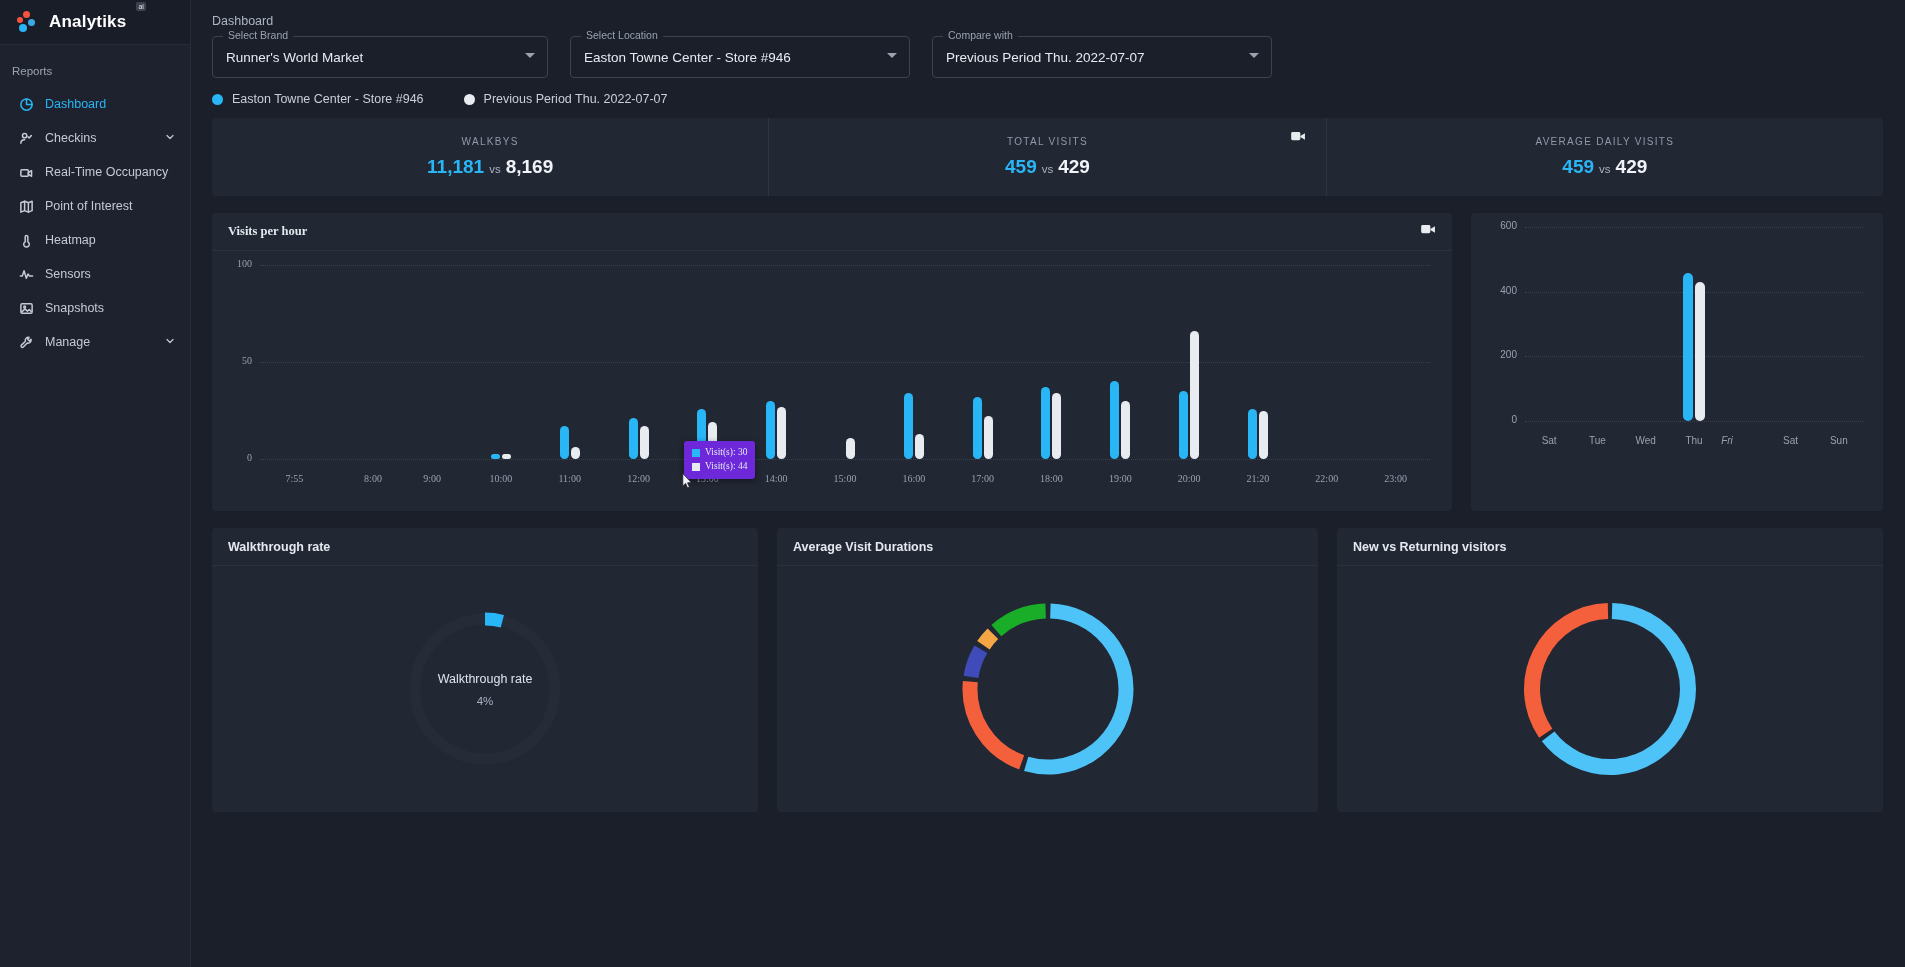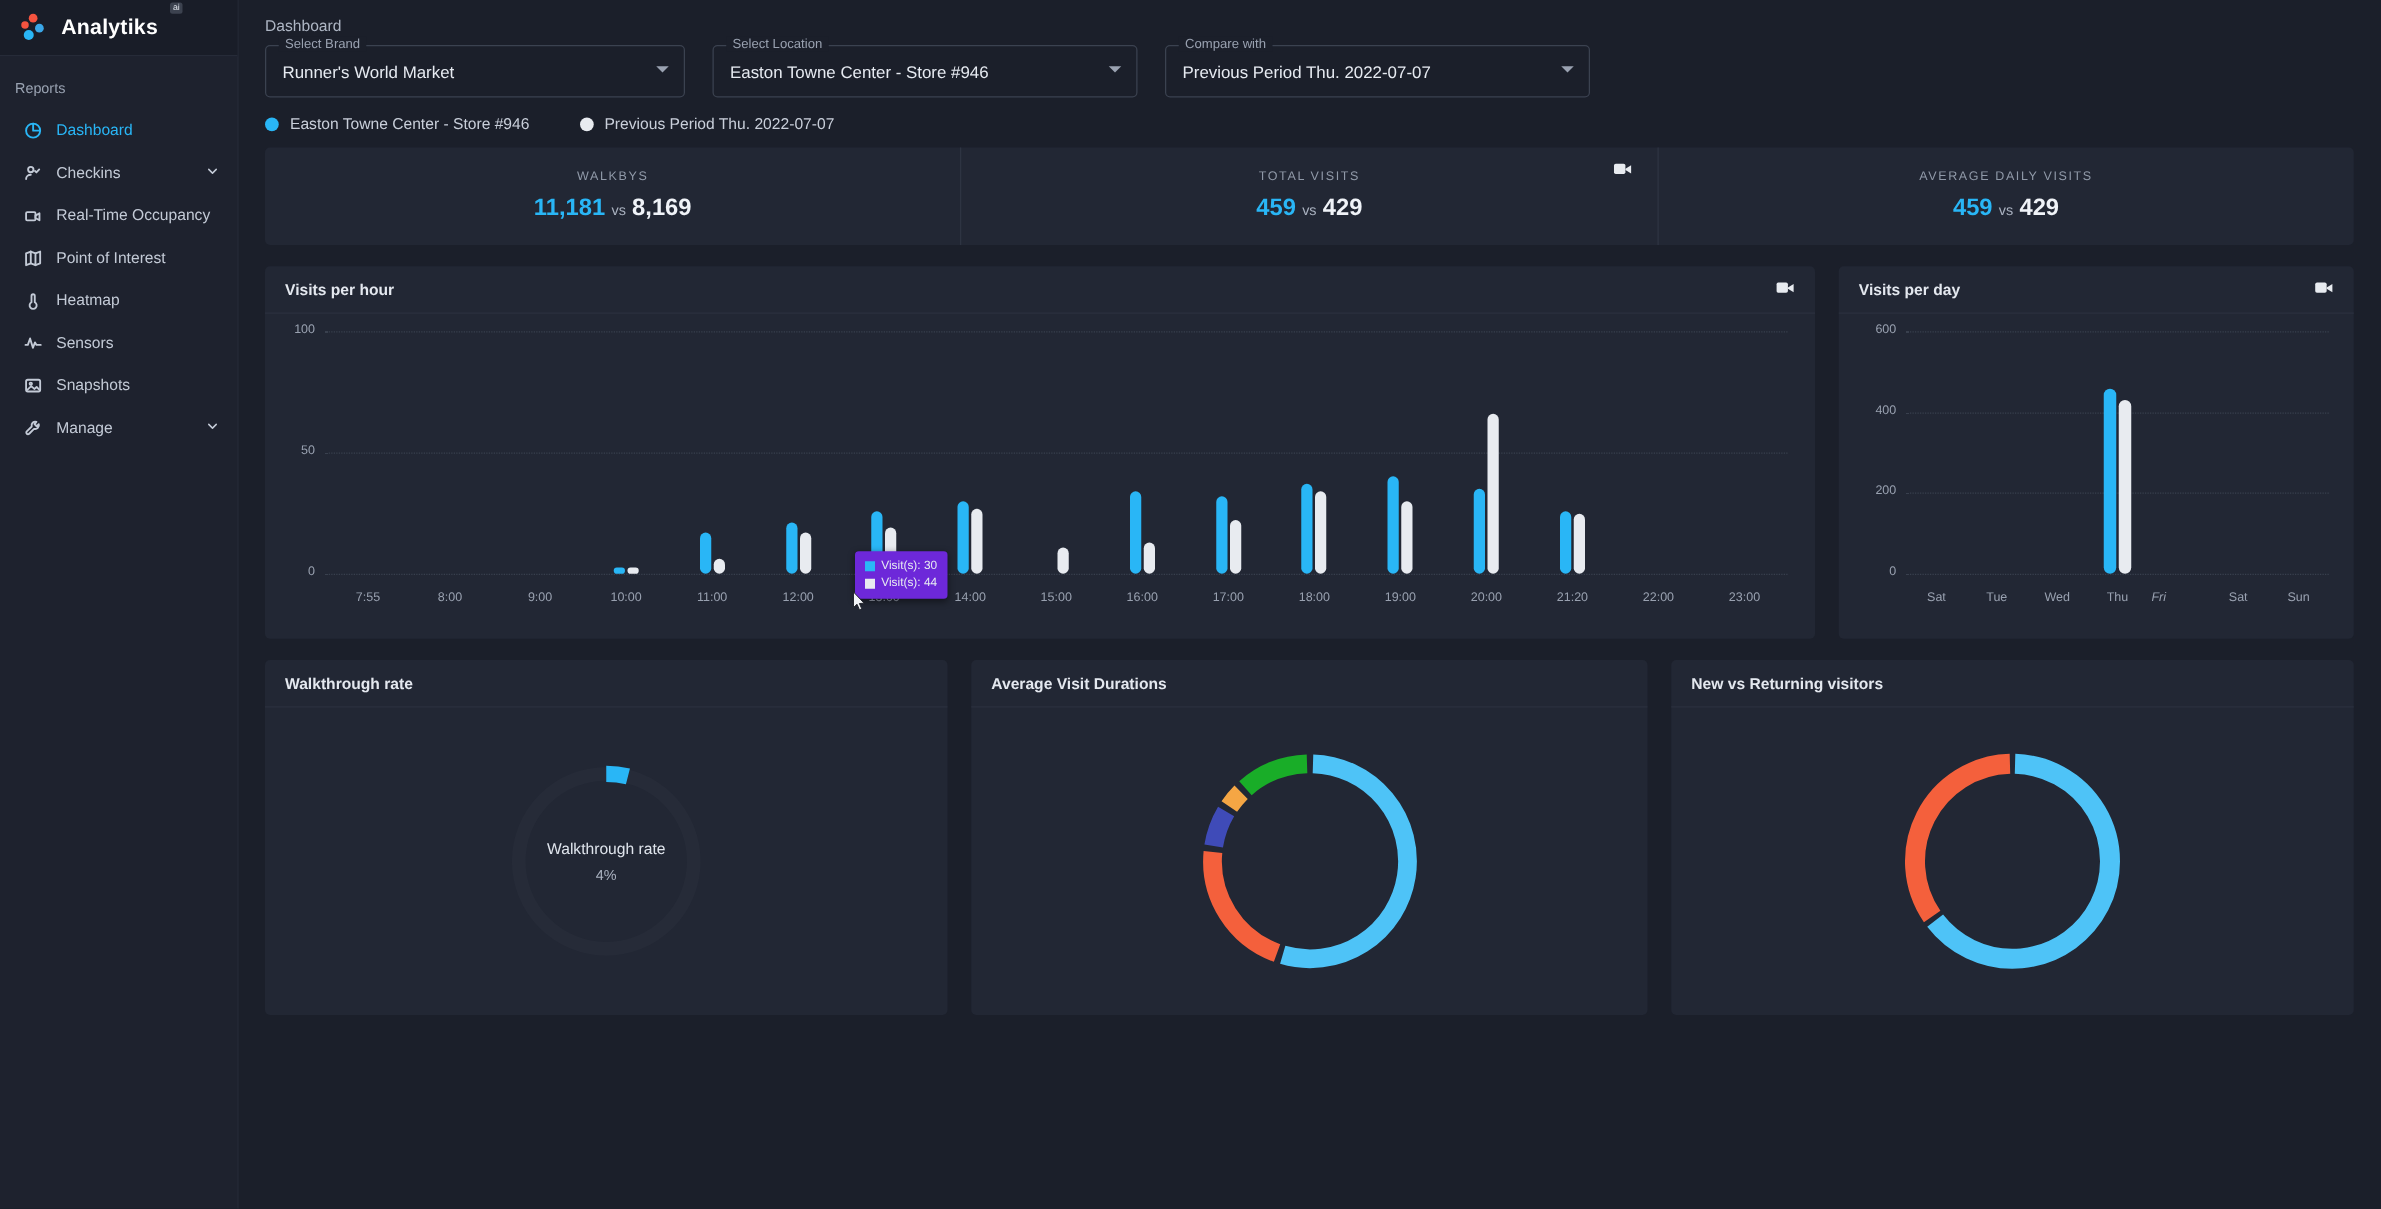--- a/index.html
+++ b/index.html
@@ -107,21 +107,21 @@
   .cam { position:absolute; right:20px; top:10px; }
 
   
   .row { display:flex; gap:19px; padding:17px 22px 0 21px; }
   .card { background:#222734; border-radius:4px; position:relative; }
   .card-head {
     height:38px; display:flex; align-items:center; padding:0 16px;
     border-bottom:1px solid #2b313e; font-size:12.5px; color:#e4e8ef; font-weight:bold;
   }
   .card-head .cam2 { margin-left:auto; }
-  .c-hour { flex:1 1 auto; height:298px; }
+  .c-hour { flex:1 1 auto; height:298px;font-family:Liberation Serif, serif; }
   .c-day  { flex:0 0 412px; height:298px; }
   .c-walk { flex:0 0 546px; height:284px; }
   .c-nvr  { flex:0 0 546px; height:284px; }
   .c-avd  { flex:1 1 auto; height:284px; }
 
   .plot { position:relative; width:100%; height:calc(100% - 38px); }
   .ytick { position:absolute; font-size:10px; color:#99a1b0; text-align:right; }
   .grid { position:absolute; height:0; border-top:1px dotted #39404e; }
   .xtick { position:absolute; font-size:10px; color:#99a1b0; text-align:center; transform:translateX(-50%); }
   .bar { position:absolute; width:9px; border-radius:5px; bottom:0; }
@@ -331,21 +331,21 @@
           </span>
         </div>
         <div class="plot" id="plot-hour">
             <div class="grid" style="left: 48px; width: 1170px; top: 208px;"></div>
             <div class="ytick" style="left: 6px; width: 34px; top: 201px;">0</div>
             <div class="grid" style="left: 48px; width: 1170px; top: 111px;"></div>
             <div class="ytick" style="left: 6px; width: 34px; top: 104px;">50</div>
             <div class="grid" style="left: 48px; width: 1170px; top: 14px;"></div>
             <div class="ytick" style="left: 6px; width: 34px; top: 7px;">100</div>
             <div class="xtick" style="left: 82.4118px; top: 222px;">7:55</div>
-            <div class="xtick" style="left: 148px; top: 222px;">8:00</div>
+            <div class="xtick" style="left: 161px; top: 222px;">8:00</div>
             <div class="xtick" style="left: 220.059px; top: 222px;">9:00</div>
             <div class="xtick" style="left: 288.882px; top: 222px;">10:00</div>
             <div class="bar a" style="width: 9px; left: 278.882px; height: 5px; bottom: 52px; background: rgb(41, 182, 246);"></div>
             <div class="bar b" style="width: 9px; left: 289.882px; height: 5px; bottom: 52px; background: rgb(232, 235, 240);"></div>
             <div class="xtick" style="left: 357.706px; top: 222px;">11:00</div>
             <div class="bar a" style="width: 9px; left: 347.706px; height: 32.98px; bottom: 52px; background: rgb(41, 182, 246);"></div>
             <div class="bar b" style="width: 9px; left: 358.706px; height: 11.64px; bottom: 52px; background: rgb(232, 235, 240);"></div>
             <div class="xtick" style="left: 426.529px; top: 222px;">12:00</div>
             <div class="bar a" style="width: 9px; left: 416.529px; height: 40.74px; bottom: 52px; background: rgb(41, 182, 246);"></div>
             <div class="bar b" style="width: 9px; left: 427.529px; height: 32.98px; bottom: 52px; background: rgb(232, 235, 240);"></div>
@@ -387,29 +387,20 @@
                 <span>Visit(s): 44</span>
               </div>
             </div>
             <div class="cursor" style="left: 470px; top: 222px;"><svg width="11" height="16" viewBox="0 0 11 16">
                 <path d="M0.8 0.6 L0.8 13 L3.6 10.4 L5.6 14.9 L7.4 14 L5.5 9.8 L9.3 9.6 Z" fill="#f2f4f8" stroke="#23262e" stroke-width="0.8"></path>
               </svg></div>
           </div>
       </div>
 
       <div class="card c-day">
-        <div class="card-head">
-          <span>Visits per day</span>
-          <span class="cam2">
-            <svg width="15" height="11" viewBox="0 0 16 12">
-                <rect x="0" y="1" width="10" height="9" rx="1.6" fill="#e8ebf0"></rect>
-                <path d="M10 5.5l5-3v7l-5-3z" fill="#e8ebf0"></path>
-              </svg>
-          </span>
-        </div>
         <div class="plot" id="plot-day">
             <div class="grid" style="left: 54px; width: 338px; top: 208px;"></div>
             <div class="ytick" style="left: 12px; width: 34px; top: 201px;">0</div>
             <div class="grid" style="left: 54px; width: 338px; top: 143.333px;"></div>
             <div class="ytick" style="left: 12px; width: 34px; top: 136.333px;">200</div>
             <div class="grid" style="left: 54px; width: 338px; top: 78.6667px;"></div>
             <div class="ytick" style="left: 12px; width: 34px; top: 71.6667px;">400</div>
             <div class="grid" style="left: 54px; width: 338px; top: 14px;"></div>
             <div class="ytick" style="left: 12px; width: 34px; top: 7px;">600</div>
             <div class="xtick" style="left: 78.1429px; top: 222px;">Sat</div>

